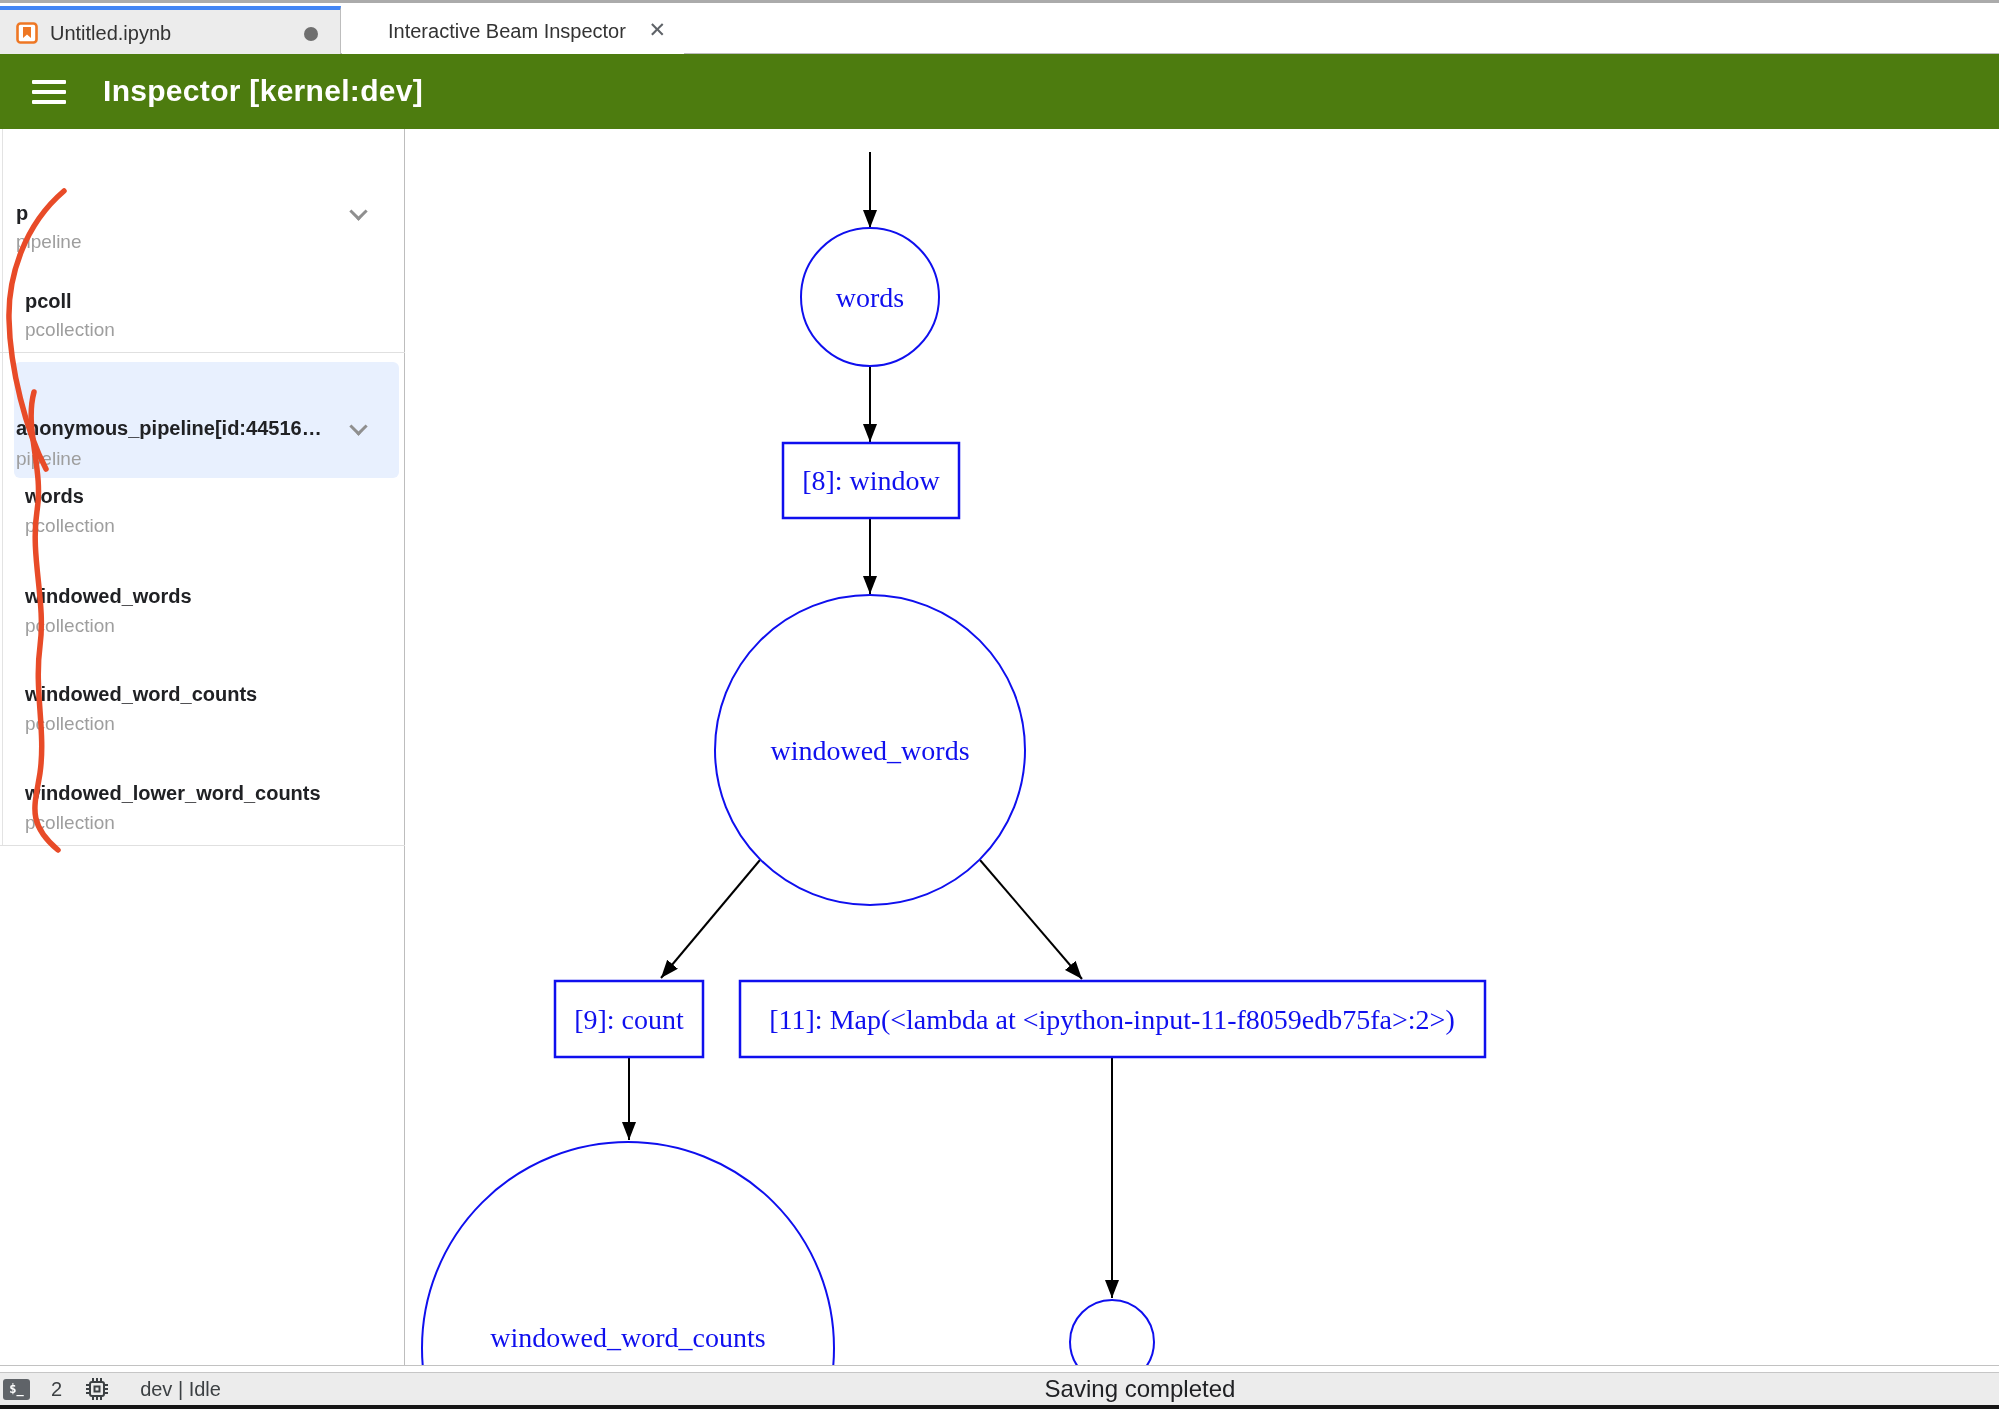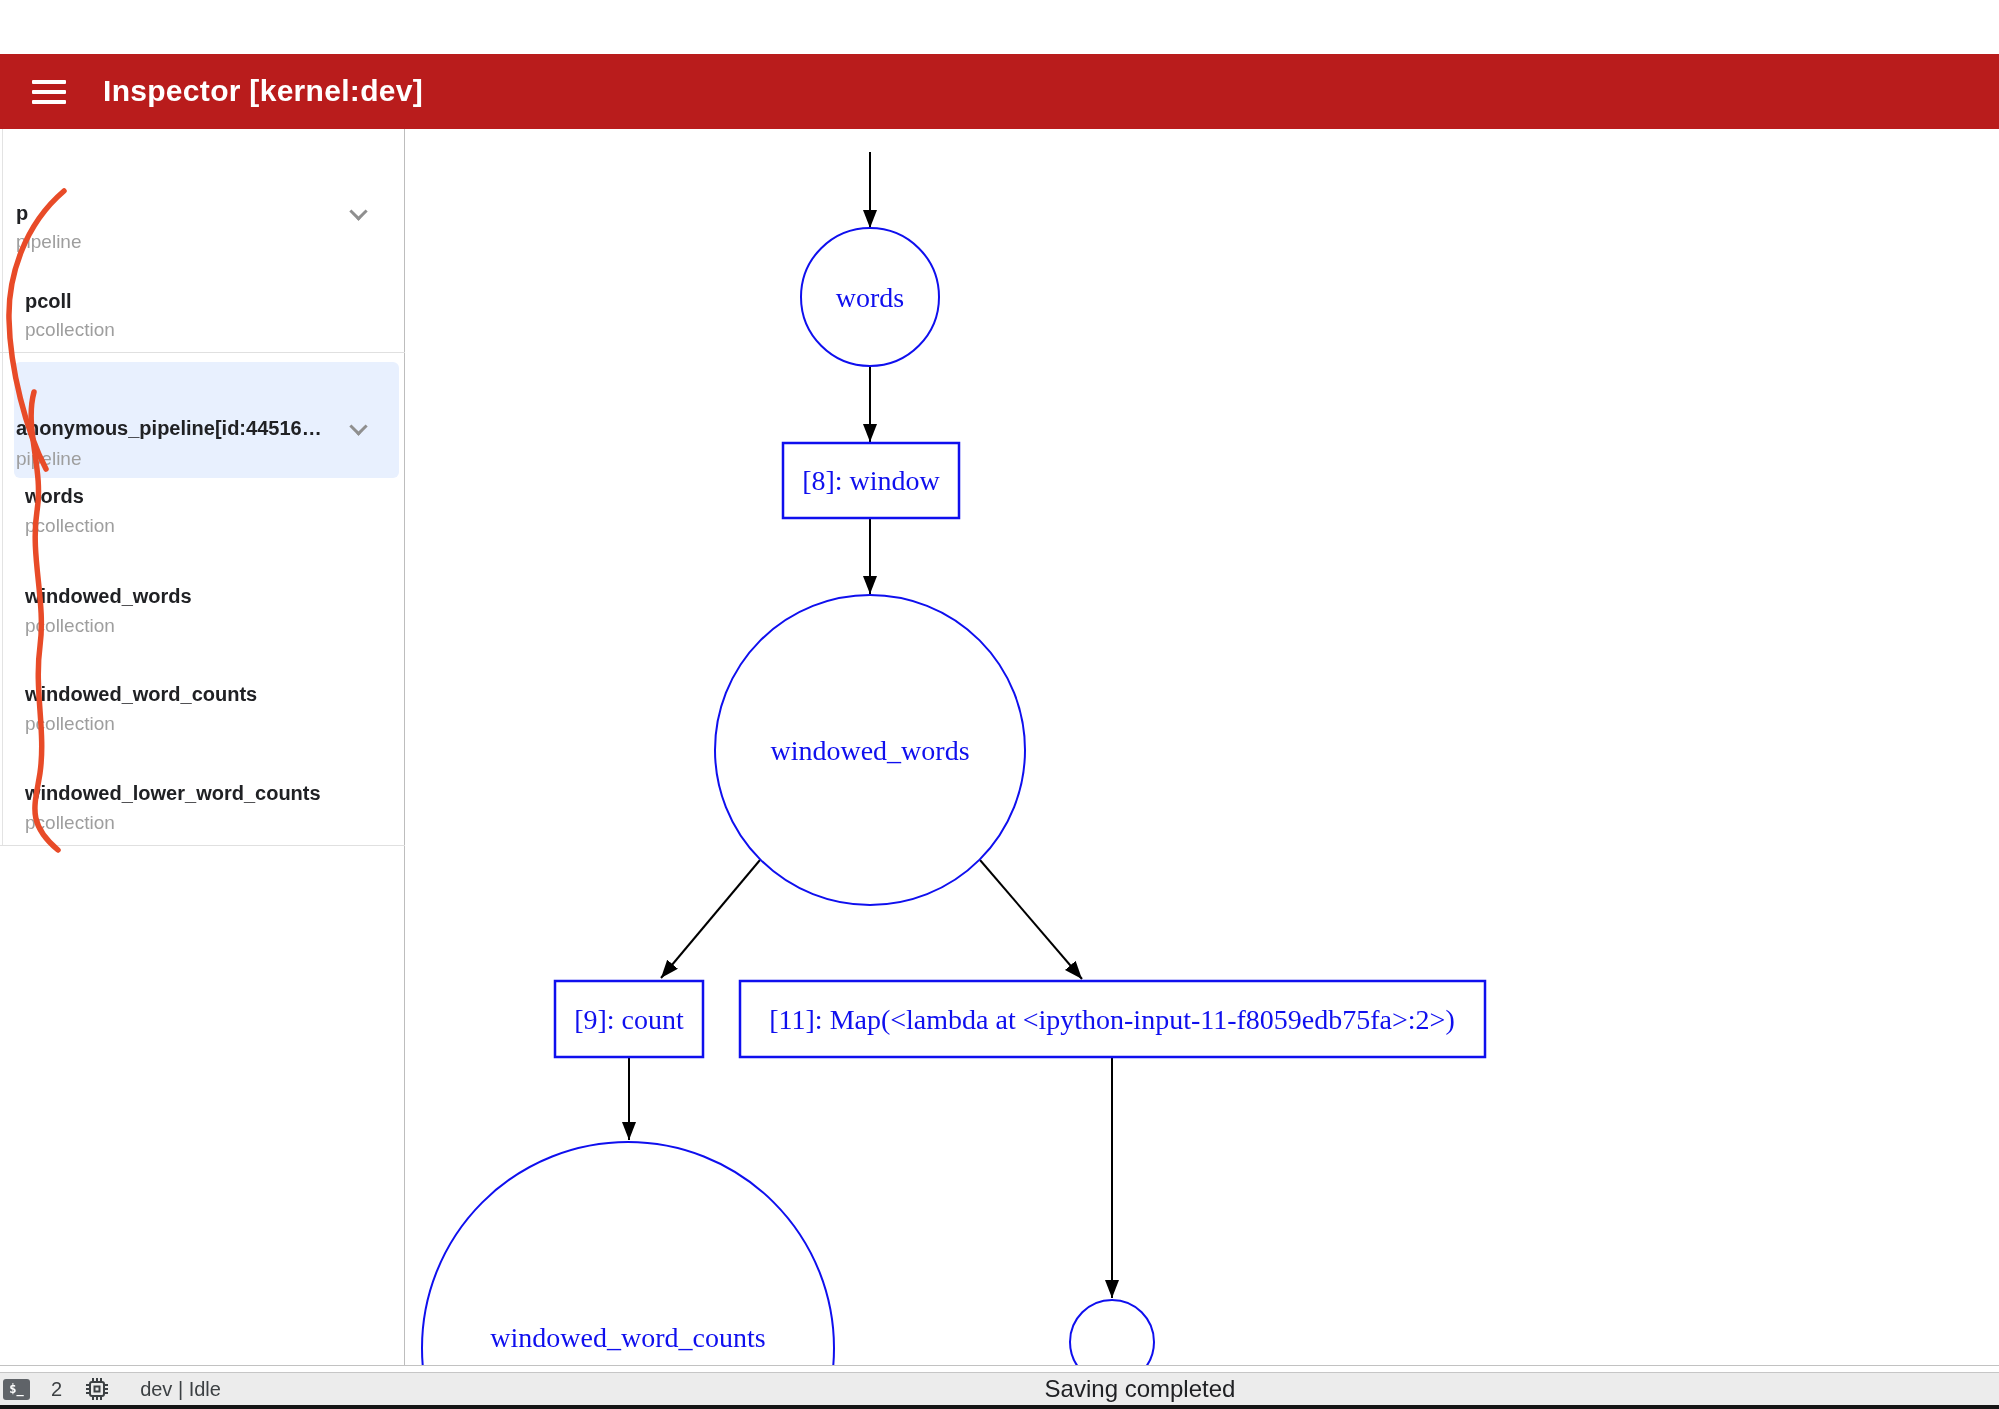--- a/index.html
+++ b/index.html
@@ -14,21 +14,21 @@
   #tab-notebook { left:0; width:341px; background:#ececec;
                   border-top:4px solid #4285f4; border-right:1px solid #bdbdbd; padding-left:16px; }
   #tab-inspector { left:342px; width:342px; background:#fff; height:51px; padding-left:46px; }
   .tab-label { font-size:20px; color:#333; white-space:nowrap; }
   #tab-notebook .tab-label { margin-left:12px; }
   .dirty-dot { position:absolute; right:22px; top:17px; width:14px; height:14px;
                border-radius:50%; background:#6f6f6f; }
   .close-x { position:absolute; right:18px; top:12px; font-size:21px; color:#5f6368; }
 
   
-  #appbar { position:absolute; left:0; top:54px; width:1999px; height:75px; background:#b91c1c; }
+  #appbar { position:absolute; left:0; top:54px; width:1999px; height:75px; background:#4d7c0f; }
   #hamburger { position:absolute; left:32px; top:26px; width:34px; height:24px; cursor:pointer; }
   #hamburger span { display:block; height:4px; background:#fff; border-radius:1px; margin-bottom:6px; }
   #appbar-title { position:absolute; left:103px; top:20px; color:#fff;
                   font-size:30px; font-weight:700; letter-spacing:.3px; }
 
   
   #sidebar { position:absolute; left:0; top:129px; width:405px; height:1237px;
              background:#fff; border-right:1px solid #bdbdbd; }
   #sidebar .card-edge { position:absolute; left:2px; top:0; width:1px; height:716px; background:#e3e3e3; }
   .side-divider { position:absolute; left:0; width:405px; height:1px; background:#e0e0e0; }
@@ -60,20 +60,34 @@
   #kernel-status { font-size:20px; color:#3c4043; margin-left:30px; }
   #save-message { position:absolute; left:1030px; width:220px; text-align:center;
                   font-size:24px; color:#202124; }
   #window-bottom-strip { position:absolute; left:0; top:1405px; width:1999px; height:4px; background:#151515; }
 </style>
 </head>
 <body>
 
 <div id="window">
 
+  <div id="tabbar">
+    <div class="tab" id="tab-notebook">
+      <svg width="22" height="22" viewBox="0 0 22 22">
+        <rect x="1.5" y="1.5" width="19" height="19" rx="3" fill="#fff" stroke="#ee7724" stroke-width="2.6"></rect>
+        <path d="M7 5 h8 v11 l-4 -3.4 l-4 3.4 z" fill="#ee7724"></path>
+      </svg>
+      <span class="tab-label">Untitled.ipynb</span>
+      <span class="dirty-dot"></span>
+    </div>
+    <div class="tab" id="tab-inspector">
+      <span class="tab-label">Interactive Beam Inspector</span>
+      <span class="close-x">✕</span>
+    </div>
+  </div>
 
   <div id="appbar">
     <div id="hamburger">
       <span></span>
         <span></span>
         <span></span>
     </div>
     <div id="appbar-title">Inspector [kernel:dev]</div>
   </div>
 

